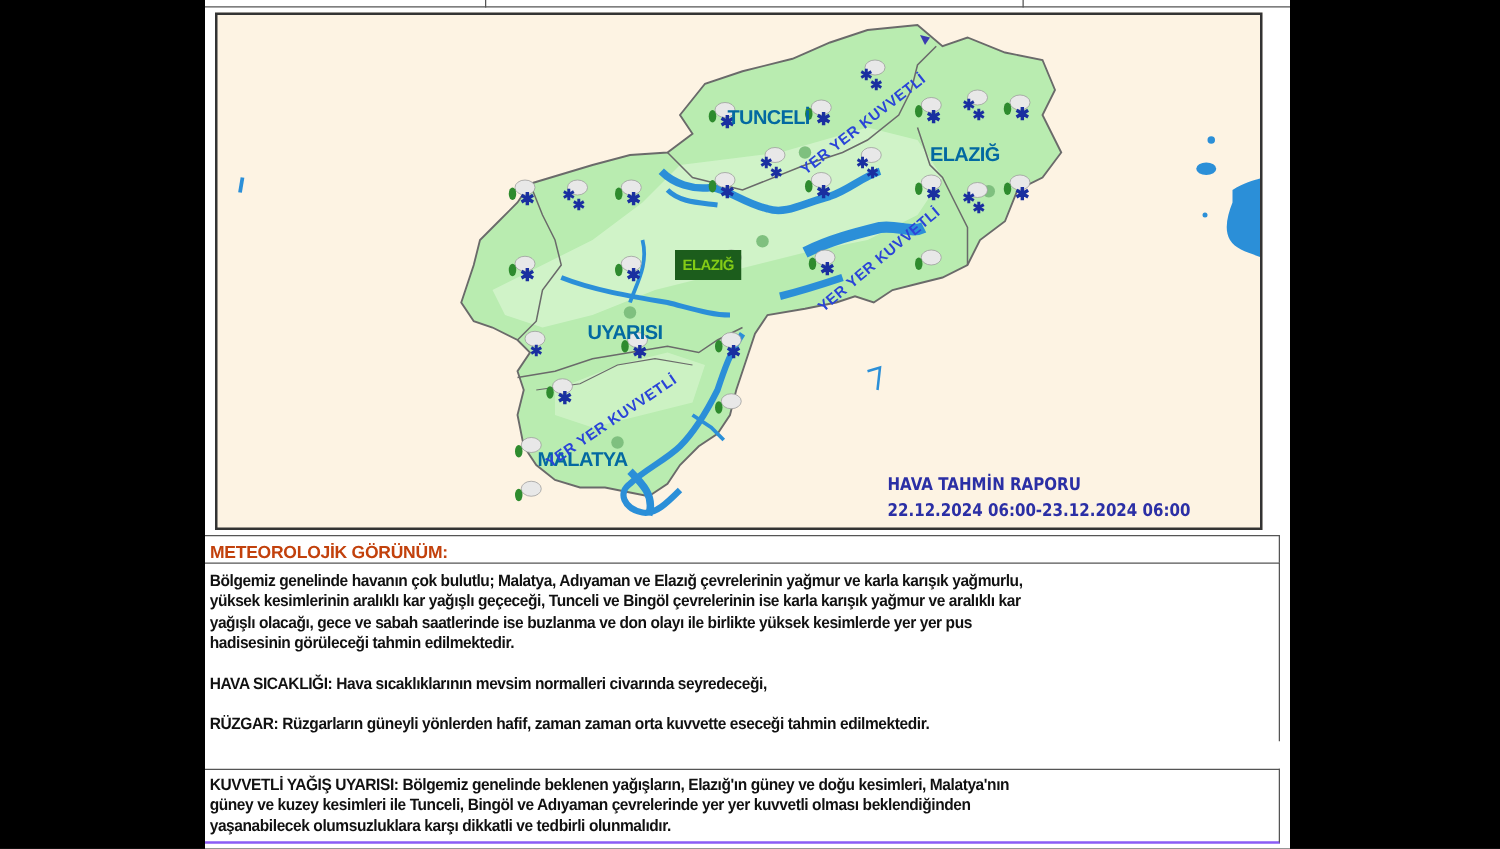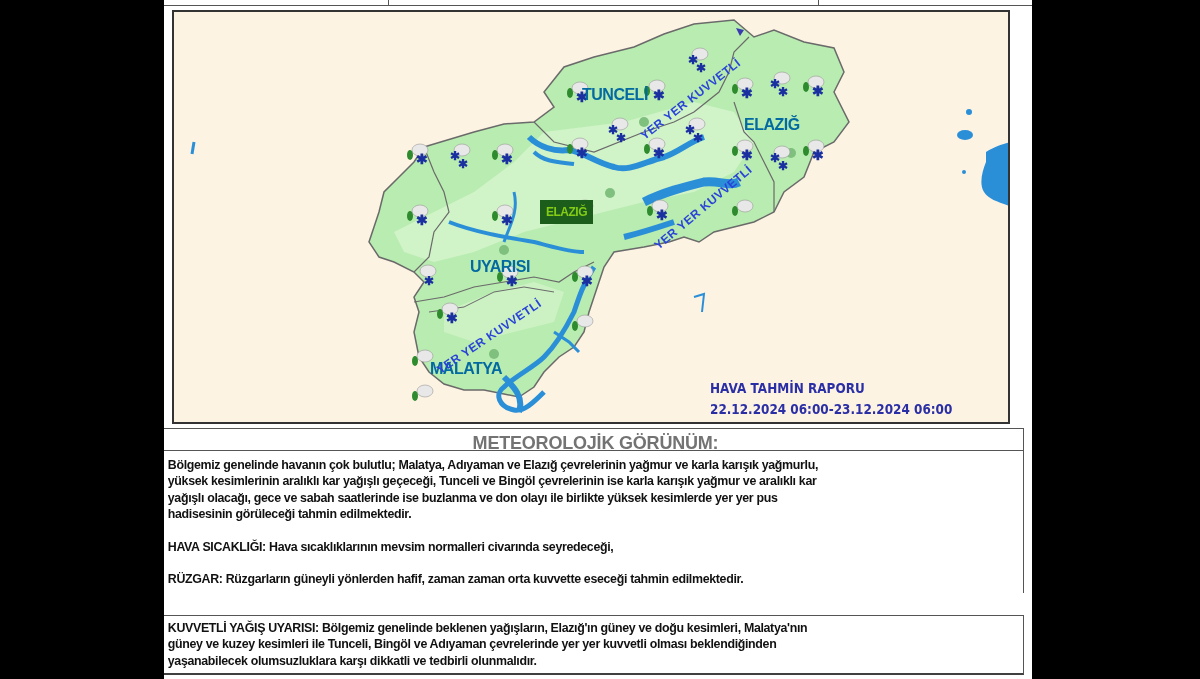--- a/index.html
+++ b/index.html
@@ -38,22 +38,22 @@
   .report-date {
     position: absolute; left: 536px; top: 389px; color: #2b2fa5;
     font-weight: bold; font-size: 14px; font-family: "DejaVu Sans", sans-serif;
     transform: scaleX(0.86); transform-origin: left top; white-space: nowrap;
   }
   .section-row {
     position: absolute; left: 0; width: 860px; border-top: 1px solid #555;
     border-right: 1px solid #555;
   }
   .heading {
-    color: #737373; font-weight: bold; font-size: 18px; padding: 4px 0 0 4px;
-    font-family: "Liberation Sans", sans-serif; letter-spacing: -0.2px; text-align: center;
+    color: #c2410c; font-weight: bold; font-size: 14px; padding: 4px 0 0 4px;
+    font-family: "Liberation Sans", sans-serif; letter-spacing: -0.2px;
   }
   .para {
     font-size: 13.2px; color: #111; font-weight: bold; line-height: 16.4px;
     padding: 0 0 0 4px; font-family: "Liberation Sans", sans-serif;
     letter-spacing: -0.35px; transform: scaleX(0.94); transform-origin: left top; width: 900px;
   }
   .para-line { display: block; white-space: nowrap; }
 </style>
 </head>
 <body>
@@ -268,20 +268,20 @@
       <span class="para-line">yağışlı olacağı, gece ve sabah saatlerinde ise buzlanma ve don olayı ile birlikte yüksek kesimlerde yer yer pus</span>
       <span class="para-line">hadisesinin görüleceği tahmin edilmektedir.</span>
       <span class="para-line" style="height:16px;"></span>
       <span class="para-line">HAVA SICAKLIĞI: Hava sıcaklıklarının mevsim normalleri civarında seyredeceği,</span>
       <span class="para-line" style="height:16px;"></span>
       <span class="para-line">RÜZGAR: Rüzgarların güneyli yönlerden hafif, zaman zaman orta kuvvette eseceği tahmin edilmektedir.</span>
     </div>
   </div>
 
 
-  <div class="section-row" style="top:615px;height:60px;border-bottom:2px solid #404040;">
+  <div class="section-row" style="top:615px;height:60px;border-bottom:2px solid #8b5cf6;">
     <div class="para" style="padding-top:4px;">
       <span class="para-line">KUVVETLİ YAĞIŞ UYARISI: Bölgemiz genelinde beklenen yağışların, Elazığ'ın güney ve doğu kesimleri, Malatya'nın</span>
       <span class="para-line">güney ve kuzey kesimleri ile Tunceli, Bingöl ve Adıyaman çevrelerinde yer yer kuvvetli olması beklendiğinden</span>
       <span class="para-line">yaşanabilecek olumsuzluklara karşı dikkatli ve tedbirli olunmalıdır.</span>
     </div>
   </div>
 </div>
 
 </body></html>

